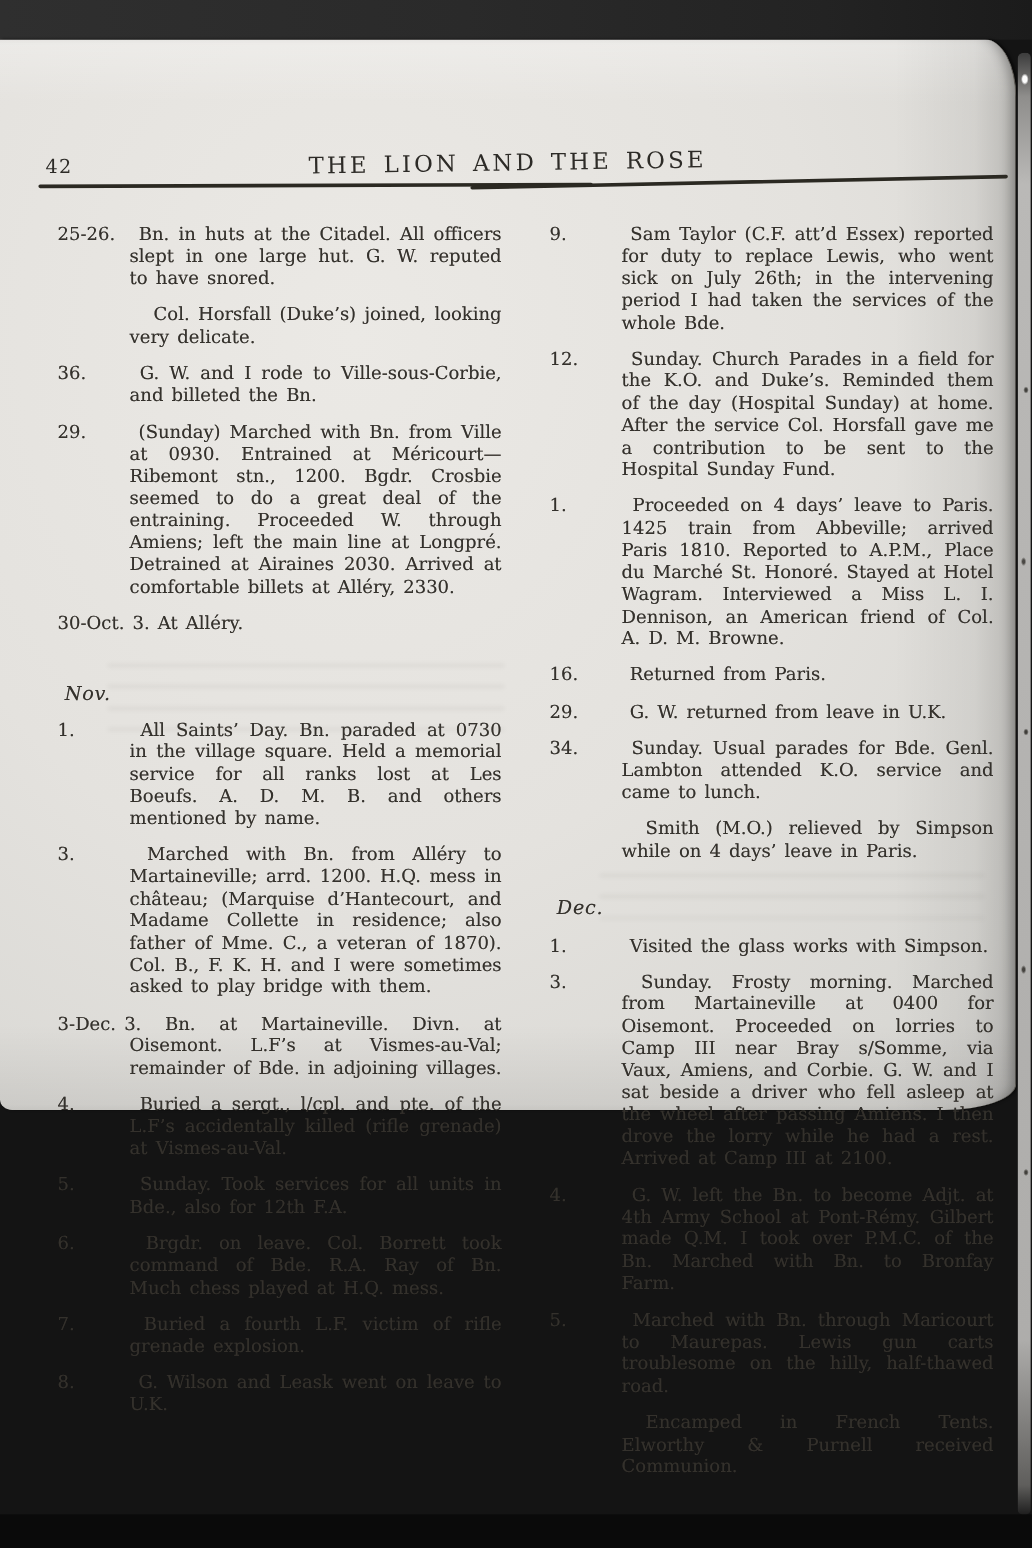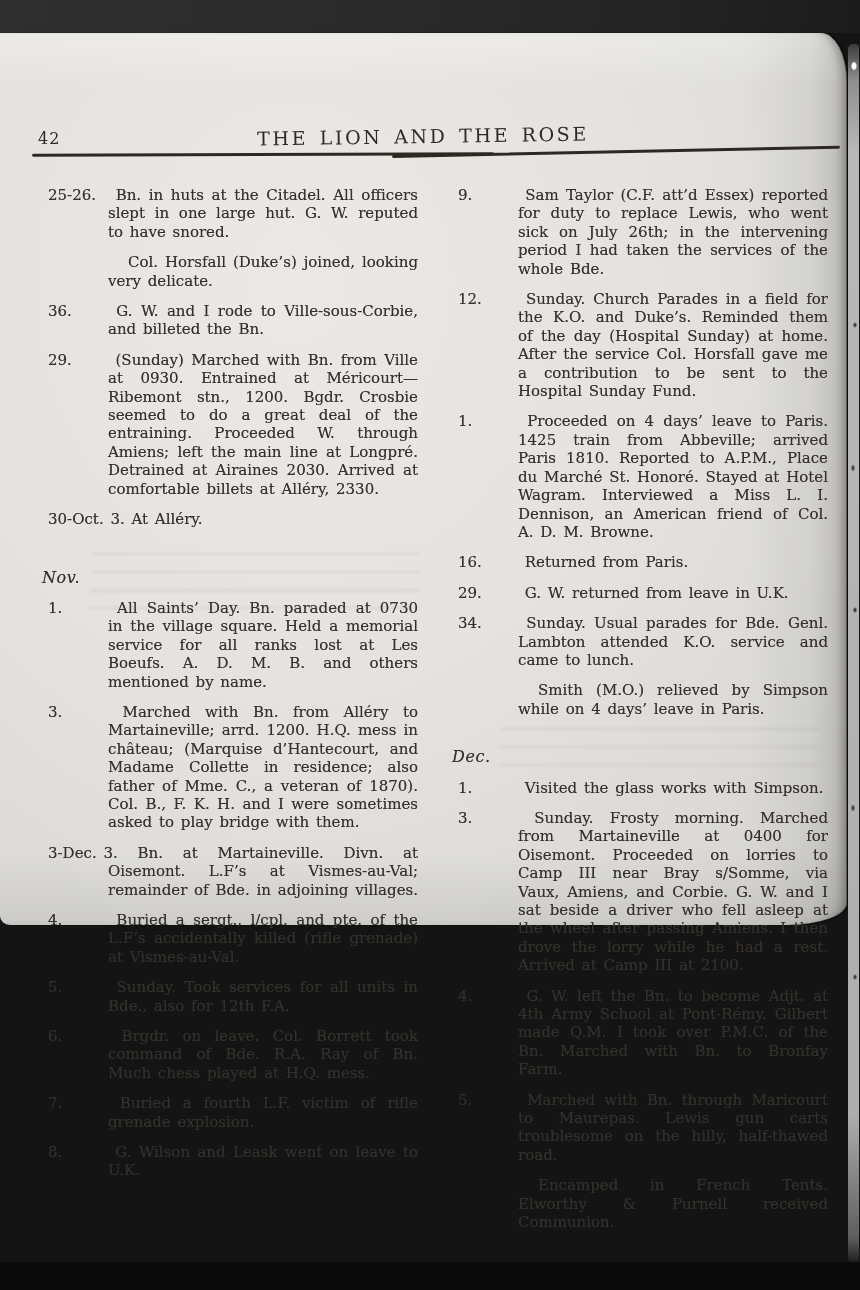--- a/index.html
+++ b/index.html
@@ -69,21 +69,21 @@
   }
   .col.left{left:36px;}
   .col.right{left:446px;}
   .entry{margin:0 0 7px 0;padding-left:60px;}
   .para{margin:12px;}
   .para.first{text-indent:-60px;}
   .para.cont{text-indent:20px;margin-top:4px;}
   .date-label{display:inline-block;min-width:60px;text-indent:0;}
   .section-heading{
     font-style:italic;font-size:16px;letter-spacing:0.6px;
-    margin:30px 0 9px 6px;color:#34312c;
+    margin:30px 0 9px 18px;color:#34312c;
   }
   .col.left .section-heading{margin-top:40px;}
   
   .ghost{
     position:absolute;opacity:0.10;filter:blur(1.6px);pointer-events:none;
     background:repeating-linear-gradient(180deg,#6b675e 0 2.5px,transparent 2.5px 18px);
   }
   .ghost.g1{left:90px;top:520px;width:330px;height:56px;}
   .ghost.g2{left:500px;top:695px;width:320px;height:38px;}
 </style>

